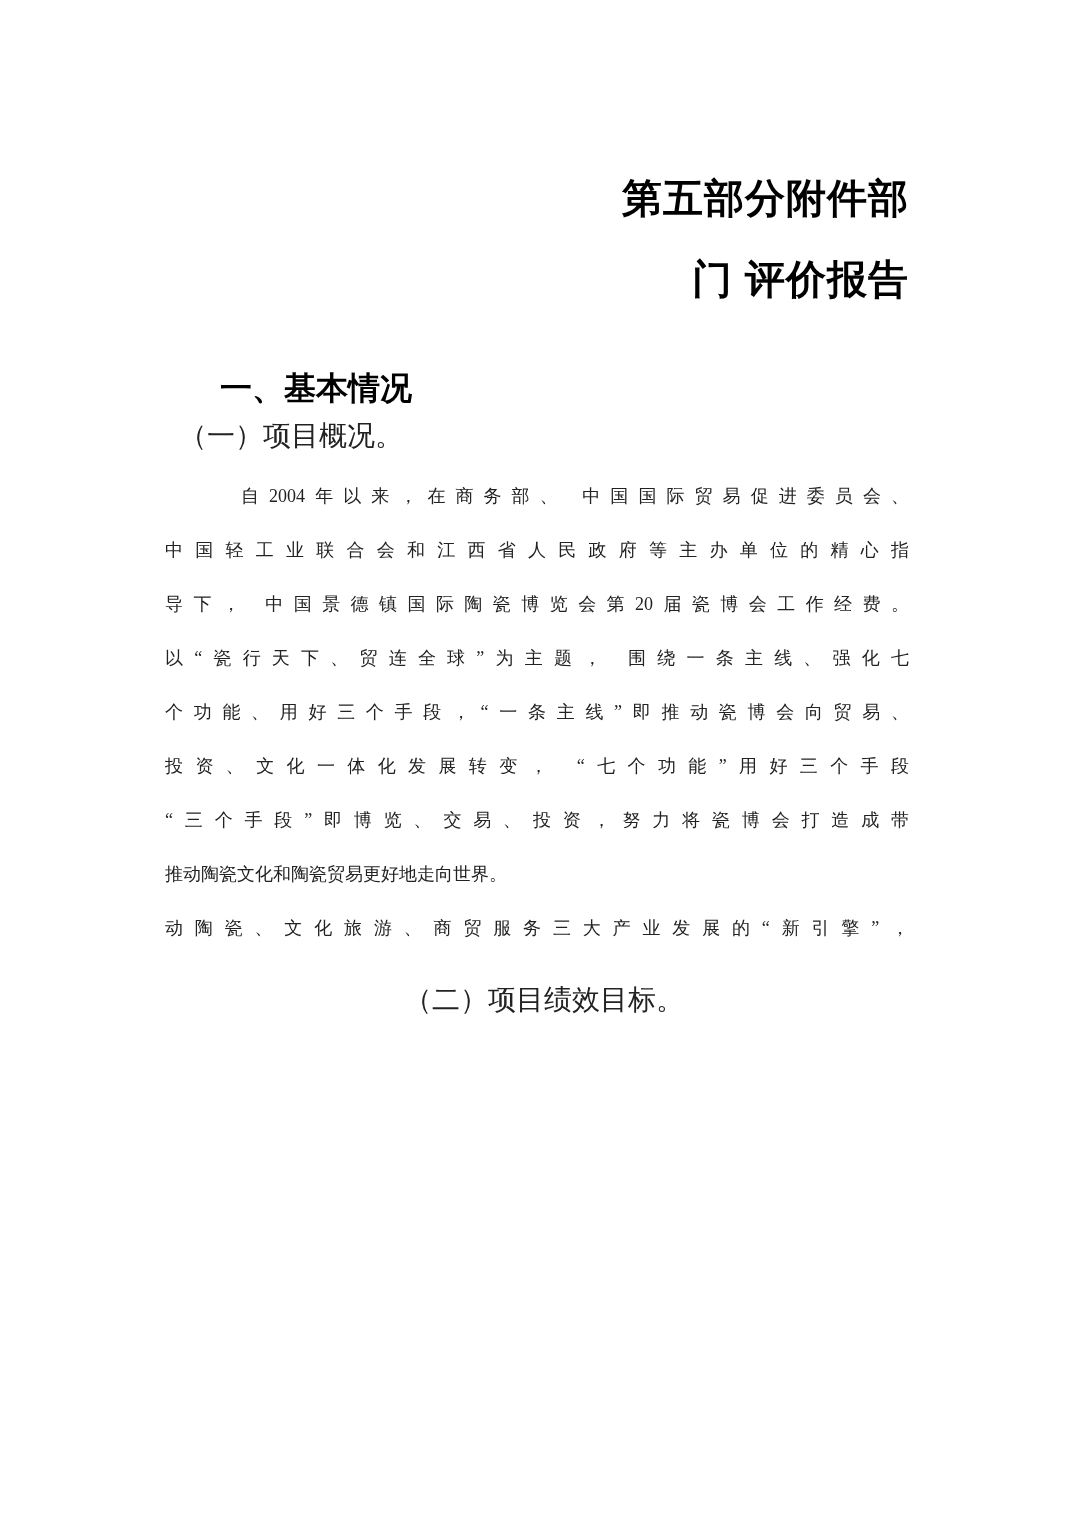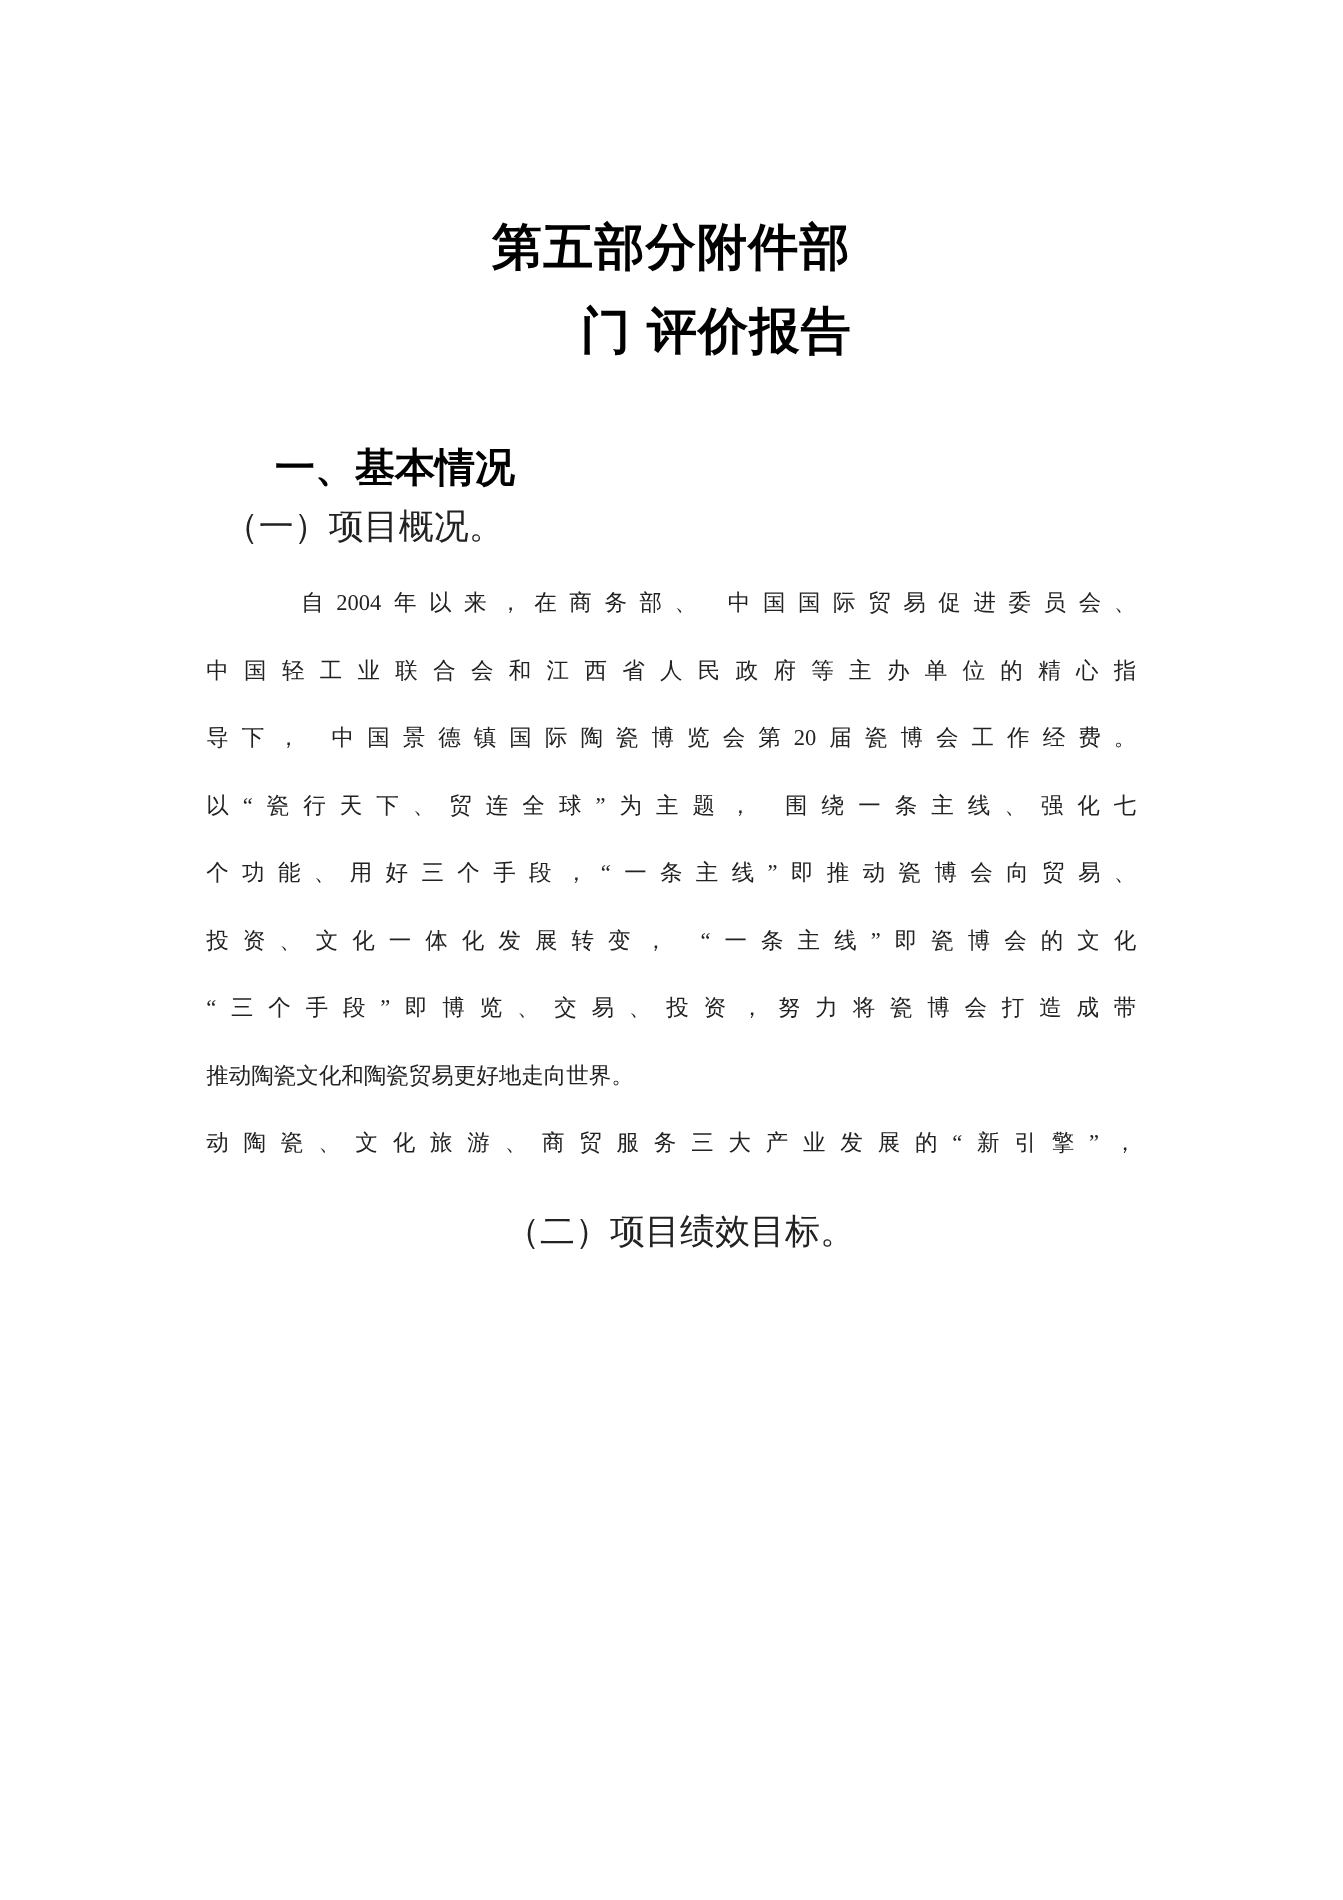--- a/index.html
+++ b/index.html
@@ -16,26 +16,26 @@
     padding: 173px 165px 0 165px;
     overflow: hidden;
     color: #222222;
   }
   .doc-title {
     font-family: "Liberation Sans", "DejaVu Sans", sans-serif;
     font-weight: 700;
     font-size: 40px;
     line-height: 50px;
     color: #000000;
-    text-align: center;
+    text-align: right;
     letter-spacing: 1px;
     white-space: nowrap;
   }
   .doc-title.line2 {
-    margin-top: 17px;
+    margin-top: 31px;
     padding-left: 72px;
   }
   .section-heading {
     margin-top: 63px;
     padding-left: 55px;
     font-family: "Liberation Sans", "DejaVu Sans", sans-serif;
     font-weight: 700;
     font-size: 32px;
     line-height: 42px;
     color: #000000;
@@ -88,21 +88,21 @@
   <div class="section-heading">一、基本情况</div>
 
   <div class="subheading sub1">（一）项目概况。</div>
 
   <div class="paragraph para1">
       <div class="doc-line first">自2004年以来，在商务部、 中国国际贸易促进委员会、</div>
       <div class="doc-line">中国轻工业联合会和江西省人民政府等主办单位的精心指</div>
       <div class="doc-line">导下， 中国景德镇国际陶瓷博览会第20届瓷博会工作经费。</div>
       <div class="doc-line">以“瓷行天下、贸连全球”为主题， 围绕一条主线、强化七</div>
       <div class="doc-line">个功能、用好三个手段，“一条主线”即推动瓷博会向贸易、</div>
-      <div class="doc-line">投资、文化一体化发展转变， “一条主线”即瓷博会的文化</div>
+      <div class="doc-line">投资、文化一体化发展转变， “七个功能”用好三个手段</div>
       <div class="doc-line">“三个手段”即博览、交易、投资，努力将瓷博会打造成带</div>
       <div class="doc-line final">推动陶瓷文化和陶瓷贸易更好地走向世界。</div>
       <div class="doc-line">动陶瓷、文化旅游、商贸服务三大产业发展的“新引擎”，</div>
     </div>
 
   <div class="subheading sub2">（二）项目绩效目标。</div>
 
 
 </div>
 

